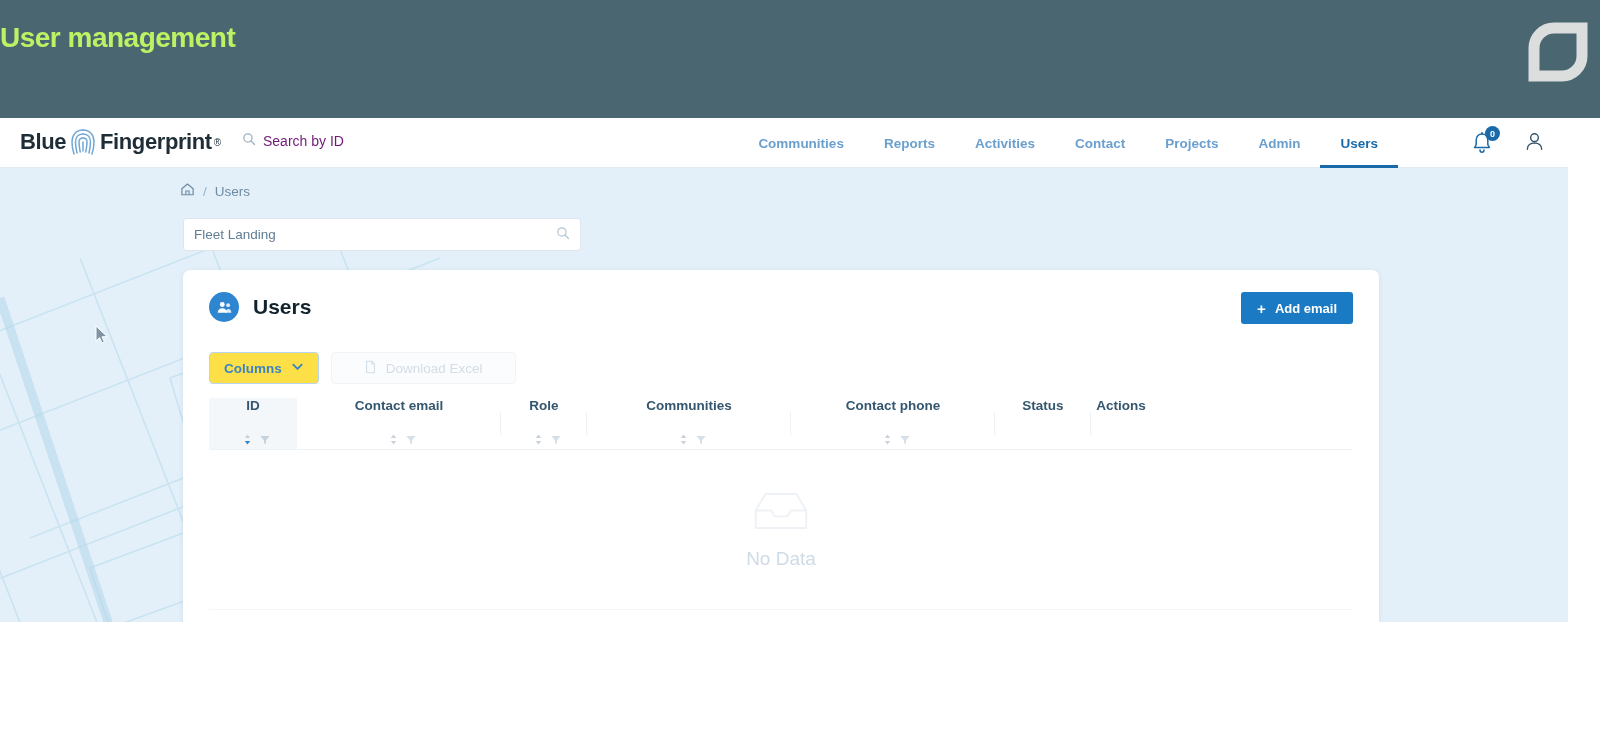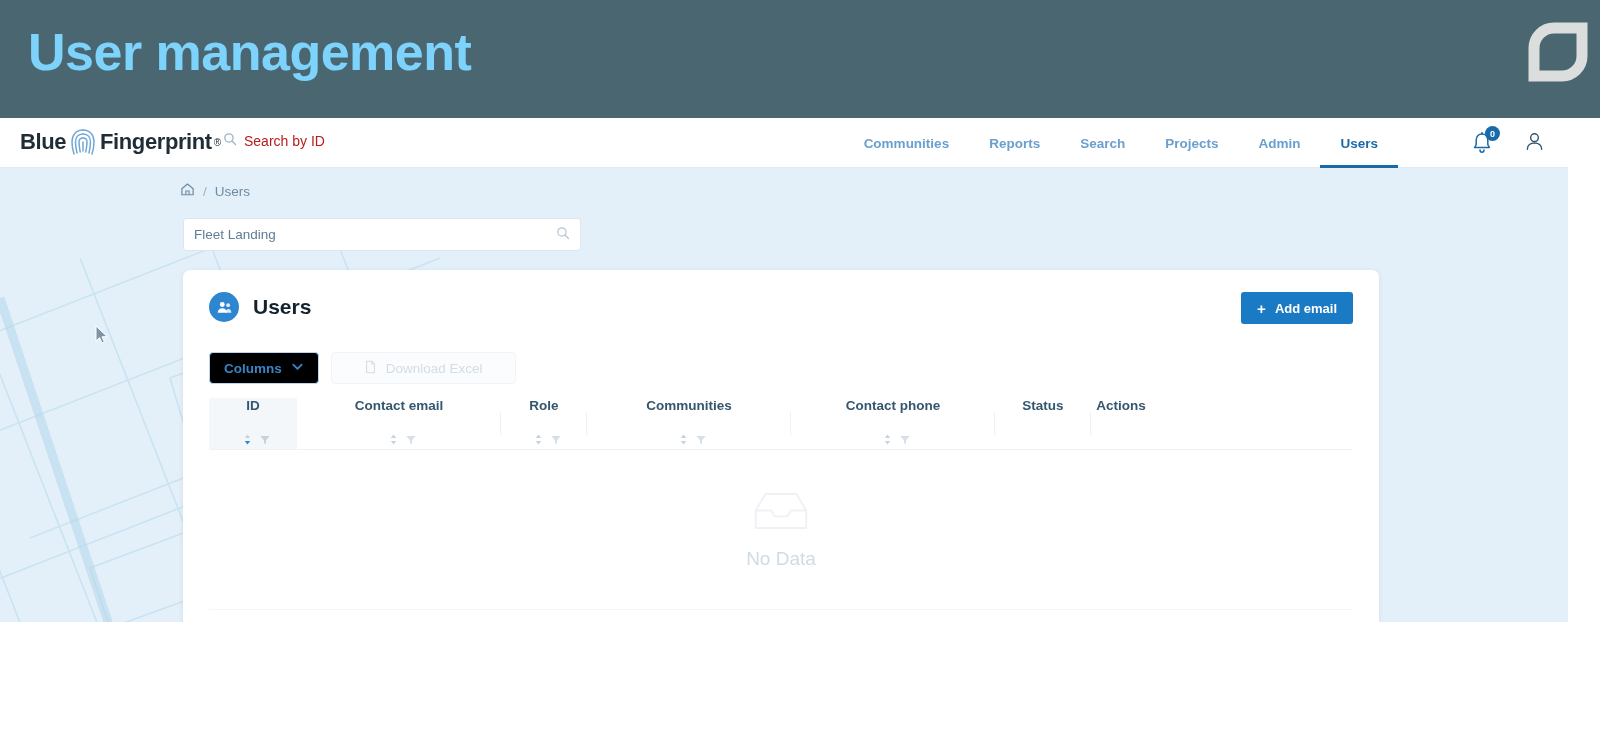--- a/index.html
+++ b/index.html
@@ -10,23 +10,22 @@
     background: #ffffff;
   }
 
   
   .banner {
     position: absolute; left: 0; top: 0; width: 1600px; height: 118px;
     background: #4a6771;
   }
   .banner-title {
     position: absolute; left: 0px; top: 22px;
-    font-size: 52px; font-weight: bold; color: #7dd3fc;
+    font-size: 28px; font-weight: bold; color: #bef264;
     letter-spacing: -0.5px;
-    padding-left: 28px;
   }
   .banner-logo {
     position: absolute; right: 8px; top: 18px;
     width: 68px; height: 68px;
   }
 
   
   .app {
     position: absolute; left: 0; top: 118px; width: 1568px; height: 504px;
     background: #e3f0f9;
@@ -52,23 +51,23 @@
     display: flex; align-items: center; gap: 2px;
   }
   .brand-text {
     font-size: 22px; font-weight: bold; color: #1f2d36;
     letter-spacing: -0.4px;
   }
   .brand-fp { width: 30px; height: 32px; }
   .brand-reg { font-size: 10px; color: #1f2d36; vertical-align: super; }
 
   .nav-search {
-    position: absolute; left: 223px; top: 14px;
+    position: absolute; left: 242px; top: 14px;
     display: flex; align-items: center; gap: 7px;
-    color: #b91c1c; font-size: 14px;
+    color: #701a75; font-size: 14px;
   }
   .nav-links {
     position: absolute; right: 170px; top: 0; height: 50px;
     display: flex; align-items: center; gap: 0px;
   }
   .nav-link {
     font-size: 13.5px; font-weight: bold; color: #6a9fce;
     padding: 0 20px; height: 50px; display: flex; align-items: center;
     cursor: pointer; white-space: nowrap;
   }
@@ -139,21 +138,21 @@
   }
   .add-plus { font-size: 15px; font-weight: bold; line-height: 1; }
 
   
   .toolbar {
     position: absolute; left: 26px; top: 82px;
     display: flex; align-items: center; gap: 12px;
   }
   .btn-columns {
     height: 32px; padding: 0 14px;
-    background: #000000; border: 1px solid #b8d6ef; border-radius: 4px;
+    background: #fde047; border: 1px solid #b8d6ef; border-radius: 4px;
     color: #3a84c4; font-size: 13.5px; font-weight: bold; cursor: pointer;
     display: flex; align-items: center; gap: 9px;
     font-family: "Liberation Sans", sans-serif;
   }
   .btn-excel {
     height: 32px; padding: 0 32px;
     background: #fafcfe; border: 1px solid #f0f4f8; border-radius: 4px;
     color: #d3dde6; font-size: 13.5px; cursor: default;
     display: flex; align-items: center; gap: 9px;
     font-family: "Liberation Sans", sans-serif;
@@ -264,21 +263,22 @@
           <circle cx="6.8" cy="6.8" r="4.7" fill="none" stroke="#9db3c4" stroke-width="1.5"></circle>
           <path d="M10.3 10.3 L14.3 14.3" stroke="#9db3c4" stroke-width="1.5" stroke-linecap="round"></path>
         </svg>
       </span>
       <span>Search by ID</span>
     </div>
 
     <div class="nav-links">
       <div class="nav-link">Communities</div>
       <div class="nav-link">Reports</div>
-      <div class="nav-link">Search</div>
+      <div class="nav-link">Activities</div>
+      <div class="nav-link">Contact</div>
       <div class="nav-link">Projects</div>
       <div class="nav-link">Admin</div>
       <div class="nav-link active">Users</div>
     </div>
 
     <div class="nav-icons">
       <div class="bell-wrap">
         <span>
           <svg viewBox="0 0 22 24" width="22" height="24">
             <path d="M11 3 C7.4 3 5.2 5.6 5.2 9 L5.2 13.5 L3.6 16.6 L18.4 16.6 L16.8 13.5 L16.8 9 C16.8 5.6 14.6 3 11 3 Z" fill="none" stroke="#1a6aaa" stroke-width="1.5" stroke-linejoin="round"></path>

